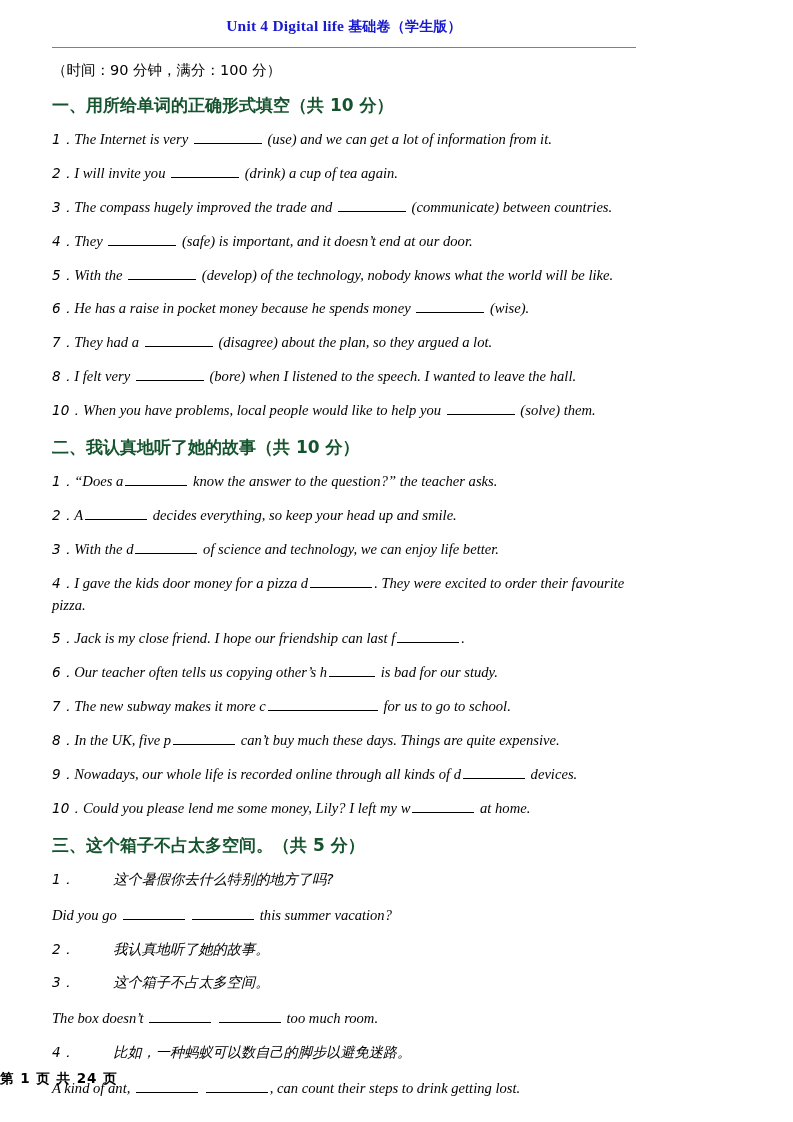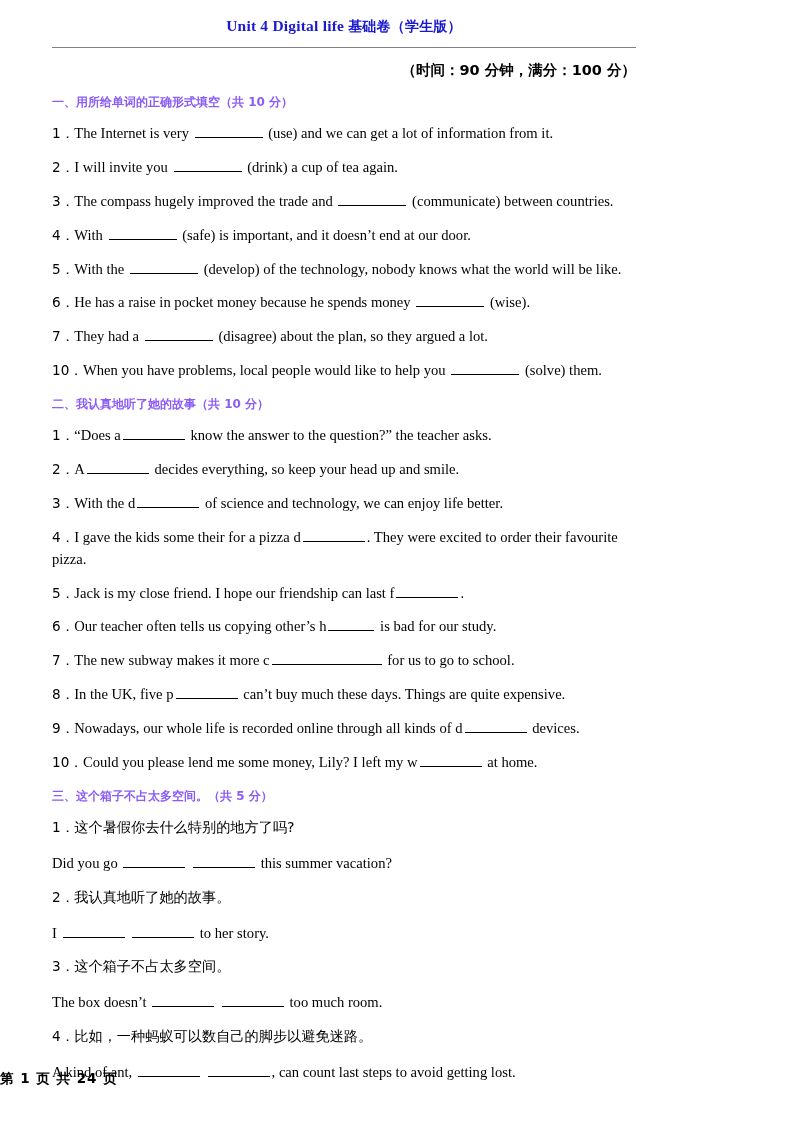--- a/index.html
+++ b/index.html
@@ -31,47 +31,48 @@
   .doc-title .cn {
     font-family: "DejaVu Sans", sans-serif;
     font-size: 14px;
   }
   .header-rule {
     border: none;
     border-top: 1px solid #808080;
     margin: 11px 0 0 0;
   }
   .exam-info {
-    text-align: right;
+    text-align: left;
     font-size: 14.5px;
     margin-top: 13px;
     font-family: "DejaVu Sans", sans-serif;
-    font-weight: bold;
   }
   .section-head {
-    color: #8b5cf6;
+    color: #14532d;
     font-weight: bold;
-    font-size: 12px;
+    font-size: 17px;
     font-family: "DejaVu Sans", sans-serif;
     margin-top: 14px;
     margin-bottom: 2px;
   }
   .q {
     font-size: 14.6px;
     line-height: 1.5;
     margin-top: 12px;
     white-space: pre-wrap;
+    font-style: italic;
   }
   .q-num {
     font-family: "DejaVu Sans", sans-serif;
     font-size: 13.6px;
   }
   .q-cn {
     font-family: "DejaVu Sans", sans-serif;
     font-size: 14.2px;
+    margin-left: 39px;
   }
   .blank {
     display: inline-block;
     border-bottom: 1px solid #000;
     vertical-align: baseline;
     height: 0.95em;
     margin: 0 2px;
   }
   .footer {
     position: absolute;
@@ -99,51 +100,51 @@
 
   <div class="exam-info">（时间：90 分钟，满分：100 分）</div>
 
   <div class="section-head">
     <span>一、用所给单词的正确形式填空</span><span>（共 10 分）</span>
   </div>
   <div id="sec1">
       <div class="q"><span class="q-num">1．</span><span>The Internet is very </span><span class="blank" style="width: 68px;"></span><span> (use) and we can get a lot of information from it.</span></div>
       <div class="q"><span class="q-num">2．</span><span>I will invite you </span><span class="blank" style="width: 68px;"></span><span> (drink) a cup of tea again.</span></div>
       <div class="q"><span class="q-num">3．</span><span>The compass hugely improved the trade and </span><span class="blank" style="width: 68px;"></span><span> (communicate) between countries.</span></div>
-      <div class="q"><span class="q-num">4．</span><span>With </span><span class="blank" style="width: 68px;"></span><span> (safe) is important, and it doesn’t end at our door.</span></div>
+      <div class="q"><span class="q-num">4．</span><span>They </span><span class="blank" style="width: 68px;"></span><span> (safe) is important, and it doesn’t end at our door.</span></div>
       <div class="q"><span class="q-num">5．</span><span>With the </span><span class="blank" style="width: 68px;"></span><span> (develop) of the technology, nobody knows what the world will be like.</span></div>
       <div class="q"><span class="q-num">6．</span><span>He has a raise in pocket money because he spends money </span><span class="blank" style="width: 68px;"></span><span> (wise).</span></div>
       <div class="q"><span class="q-num">7．</span><span>They had a </span><span class="blank" style="width: 68px;"></span><span> (disagree) about the plan, so they argued a lot.</span></div>
+      <div class="q"><span class="q-num">8．</span><span>I felt very </span><span class="blank" style="width: 68px;"></span><span> (bore) when I listened to the speech. I wanted to leave the hall.</span></div>
       <div class="q"><span class="q-num">10．</span><span>When you have problems, local people would like to help you </span><span class="blank" style="width: 68px;"></span><span> (solve) them.</span></div>
     </div>
 
   <div class="section-head">
     <span>二、我认真地听了她的故事</span><span>（共 10 分）</span>
   </div>
   <div id="sec2">
       <div class="q"><span class="q-num">1．</span><span>“Does a</span><span class="blank" style="width: 62px;"></span><span> know the answer to the question?” the teacher asks.</span></div>
       <div class="q"><span class="q-num">2．</span><span>A</span><span class="blank" style="width: 62px;"></span><span> decides everything, so keep your head up and smile.</span></div>
       <div class="q"><span class="q-num">3．</span><span>With the d</span><span class="blank" style="width: 62px;"></span><span> of science and technology, we can enjoy life better.</span></div>
-      <div class="q"><span class="q-num">4．</span><span>I gave the kids some their for a pizza d</span><span class="blank" style="width: 62px;"></span><span>. They were excited to order their favourite pizza.</span></div>
+      <div class="q"><span class="q-num">4．</span><span>I gave the kids door money for a pizza d</span><span class="blank" style="width: 62px;"></span><span>. They were excited to order their favourite pizza.</span></div>
       <div class="q"><span class="q-num">5．</span><span>Jack is my close friend. I hope our friendship can last f</span><span class="blank" style="width: 62px;"></span><span>.</span></div>
       <div class="q"><span class="q-num">6．</span><span>Our teacher often tells us copying other’s h</span><span class="blank" style="width: 46px;"></span><span> is bad for our study.</span></div>
       <div class="q"><span class="q-num">7．</span><span>The new subway makes it more c</span><span class="blank" style="width: 110px;"></span><span> for us to go to school.</span></div>
       <div class="q"><span class="q-num">8．</span><span>In the UK, five p</span><span class="blank" style="width: 62px;"></span><span> can’t buy much these days. Things are quite expensive.</span></div>
       <div class="q"><span class="q-num">9．</span><span>Nowadays, our whole life is recorded online through all kinds of d</span><span class="blank" style="width: 62px;"></span><span> devices.</span></div>
       <div class="q"><span class="q-num">10．</span><span>Could you please lend me some money, Lily? I left my w</span><span class="blank" style="width: 62px;"></span><span> at home.</span></div>
     </div>
 
   <div class="section-head">
     <span>三、这个箱子不占太多空间。</span><span>（共 5 分）</span>
   </div>
   <div id="sec3">
       <div class="q"><span class="q-num">1．</span><span class="q-cn">这个暑假你去什么特别的地方了吗?</span></div>
       <div class="q tight"><span>Did you go </span><span class="blank" style="width: 62px;"></span><span> </span><span class="blank" style="width: 62px;"></span><span> this summer vacation?</span></div>
       <div class="q"><span class="q-num">2．</span><span class="q-cn">我认真地听了她的故事。</span></div>
-      <div class="q tight"><span>I </span><span class="blank" style="width: 62px;"></span><span> </span><span class="blank" style="width: 62px;"></span><span> to her story.</span></div>
       <div class="q"><span class="q-num">3．</span><span class="q-cn">这个箱子不占太多空间。</span></div>
       <div class="q tight"><span>The box doesn’t </span><span class="blank" style="width: 62px;"></span><span> </span><span class="blank" style="width: 62px;"></span><span> too much room.</span></div>
       <div class="q"><span class="q-num">4．</span><span class="q-cn">比如，一种蚂蚁可以数自己的脚步以避免迷路。</span></div>
-      <div class="q tight"><span>A kind of ant, </span><span class="blank" style="width: 62px;"></span><span> </span><span class="blank" style="width: 62px;"></span><span>, can count last steps to avoid getting lost.</span></div>
+      <div class="q tight"><span>A kind of ant, </span><span class="blank" style="width: 62px;"></span><span> </span><span class="blank" style="width: 62px;"></span><span>, can count their steps to drink getting lost.</span></div>
     </div>
 
   <div class="footer">第 1 页 共 24 页</div>
 </div>
 
 </body></html>

